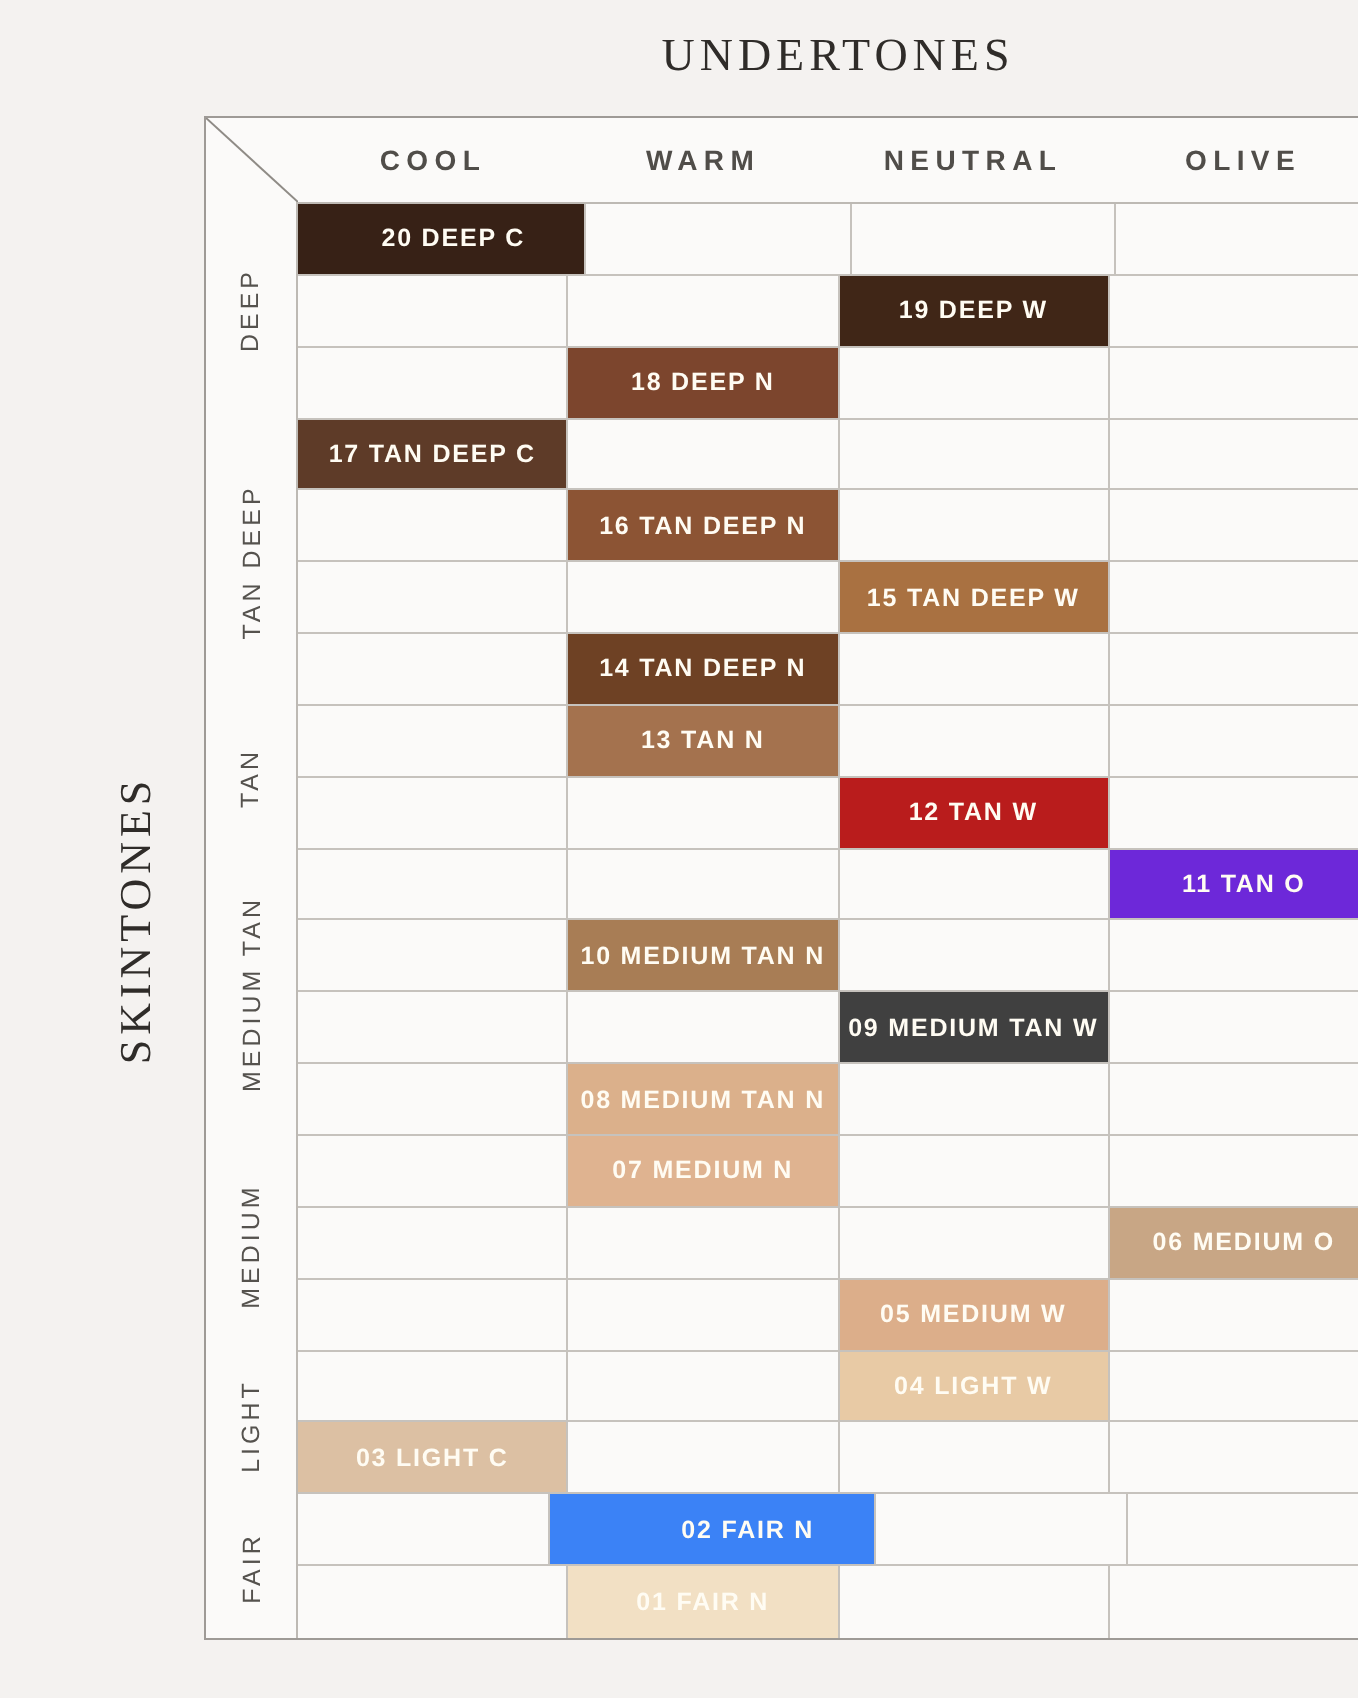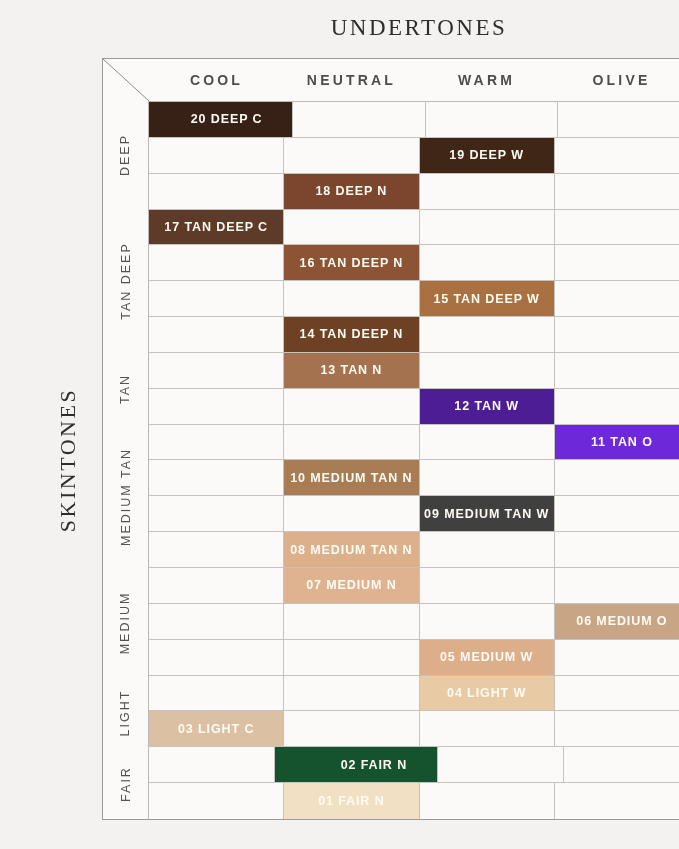--- a/index.html
+++ b/index.html
@@ -77,22 +77,22 @@
   <div class="shade-table">
 
     <div class="corner">
       <svg width="46" height="42" viewBox="0 0 46 42">
         <line x1="0" y1="0" x2="46" y2="42" stroke="#8F8B86" stroke-width="1"></line>
       </svg>
     </div>
 
     <div class="header-row">
       <div class="header-cell">COOL</div>
+      <div class="header-cell">WARM</div>
       <div class="header-cell">NEUTRAL</div>
-      <div class="header-cell">WARM</div>
       <div class="header-cell">OLIVE</div>
     </div>
 
     <div class="side-col">
       <div class="group-label" style="top:0;height:108px">
           <span>DEEP</span>
         </div>
       <div class="group-label" style="top:108px;height:144px">
           <span>TAN DEEP</span>
         </div>
@@ -158,21 +158,21 @@
       </div>
       <div class="row">
         <div class="cell"></div>
         <div class="cell swatch" style="background: rgb(164, 114, 78);">13 TAN N</div>
         <div class="cell"></div>
         <div class="cell"></div>
       </div>
       <div class="row">
         <div class="cell"></div>
         <div class="cell"></div>
-        <div class="cell swatch" style="background: #4c1d95;">12 TAN W</div>
+        <div class="cell swatch" style="background: #b91c1c;">12 TAN W</div>
         <div class="cell"></div>
       </div>
       <div class="row">
         <div class="cell"></div>
         <div class="cell"></div>
         <div class="cell"></div>
         <div class="cell swatch" style="background: #6d28d9;">11 TAN O</div>
       </div>
       <div class="row">
         <div class="cell"></div>
@@ -217,21 +217,21 @@
         <div class="cell"></div>
       </div>
       <div class="row">
         <div class="cell swatch" style="background: rgb(220, 192, 163);">03 LIGHT C</div>
         <div class="cell"></div>
         <div class="cell"></div>
         <div class="cell"></div>
       </div>
       <div class="row">
         <div class="cell"></div>
-        <div class="cell swatch" style="background: #14532d; padding-left: 36px;">02 FAIR N</div>
+        <div class="cell swatch" style="background: #3b82f6; padding-left: 36px;">02 FAIR N</div>
         <div class="cell"></div>
         <div class="cell"></div>
       </div>
       <div class="row">
         <div class="cell"></div>
         <div class="cell swatch" style="background: rgb(242, 224, 196);">01 FAIR N</div>
         <div class="cell"></div>
         <div class="cell"></div>
       </div>
     </div>

